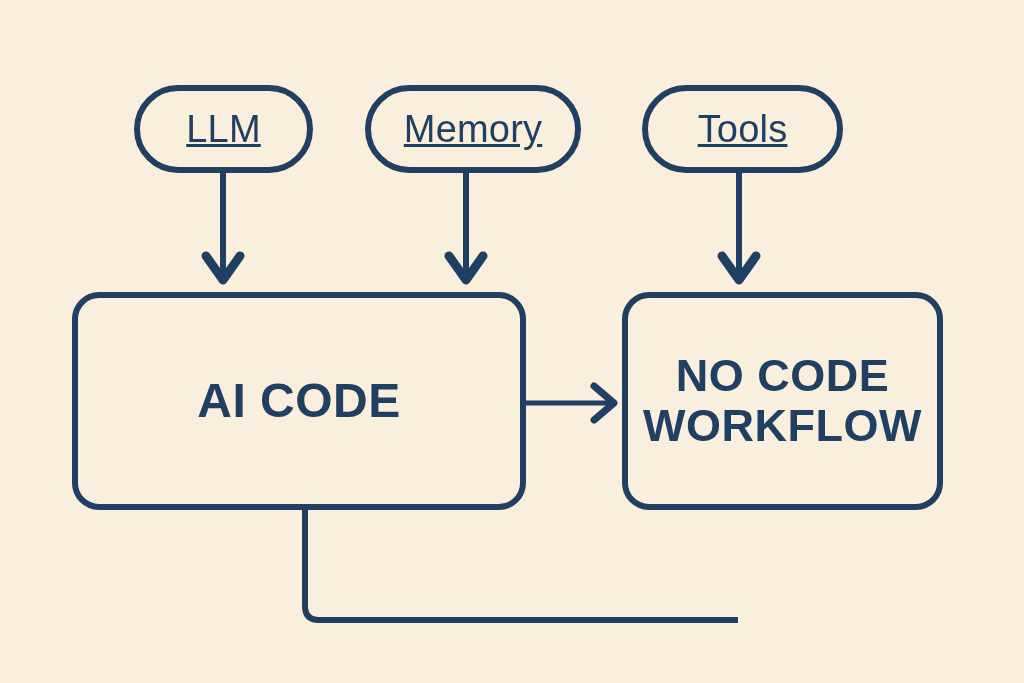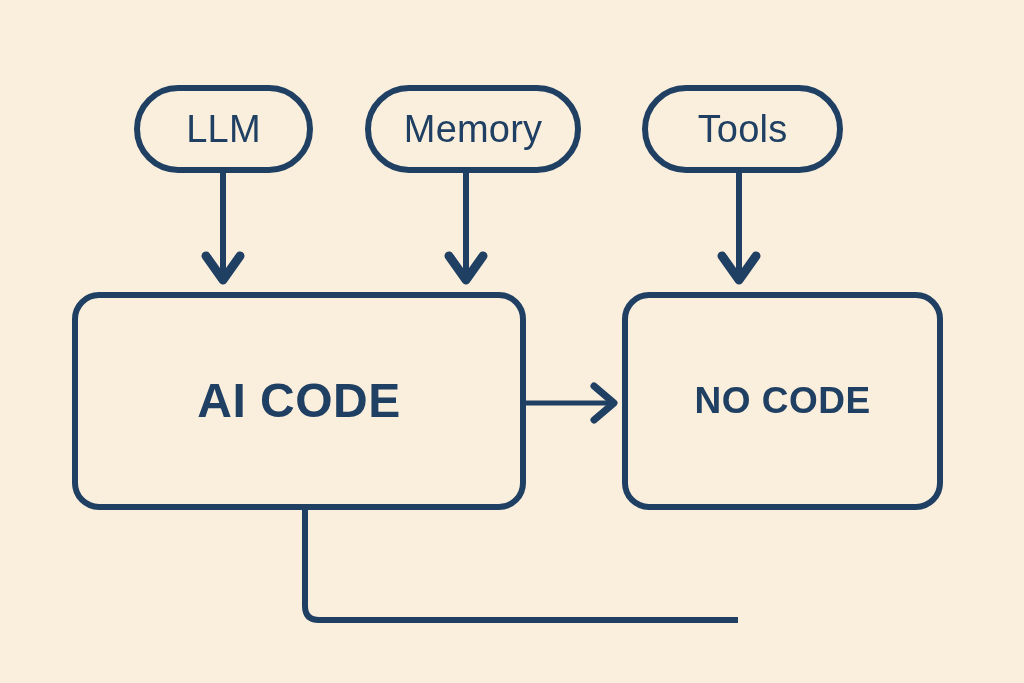--- a/index.html
+++ b/index.html
@@ -34,29 +34,30 @@
     text-align: center;
     color: #1f3f63;
     pointer-events: none;
     user-select: none;
   }
   .pill-label {
     font-size: 38px;
     font-weight: 500;
     letter-spacing: 0.2px;
     line-height: 1;
+    text-decoration: underline;
   }
   .box-label {
     font-size: 48px;
     font-weight: bold;
     letter-spacing: 0.5px;
     line-height: 1.08;
   }
   .box-label.two-line {
-    font-size: 37px;
+    font-size: 45px;
     line-height: 1.12;
   }
   
   #label-llm      { left: 137px; top: 88px;  width: 173px; height: 82px; }
   #label-memory   { left: 368px; top: 88px;  width: 210px; height: 82px; }
   #label-tools    { left: 645px; top: 88px;  width: 195px; height: 82px; }
   
   #label-ai-agent { left: 75px;  top: 295px; width: 448px; height: 212px; }
   #label-no-code  { left: 625px; top: 295px; width: 315px; height: 212px; }
 </style>
@@ -104,16 +105,17 @@
 
   <div class="node-label pill-label" id="label-memory">Memory</div>
 
   <div class="node-label pill-label" id="label-tools">Tools</div>
 
   <div class="node-label box-label" id="label-ai-agent">AI CODE</div>
 
   <div class="node-label box-label two-line" id="label-no-code">
     <div>
       <div>NO CODE</div>
+      <div>WORKFLOW</div>
     </div>
   </div>
 
 </div>
 
 </body></html>

